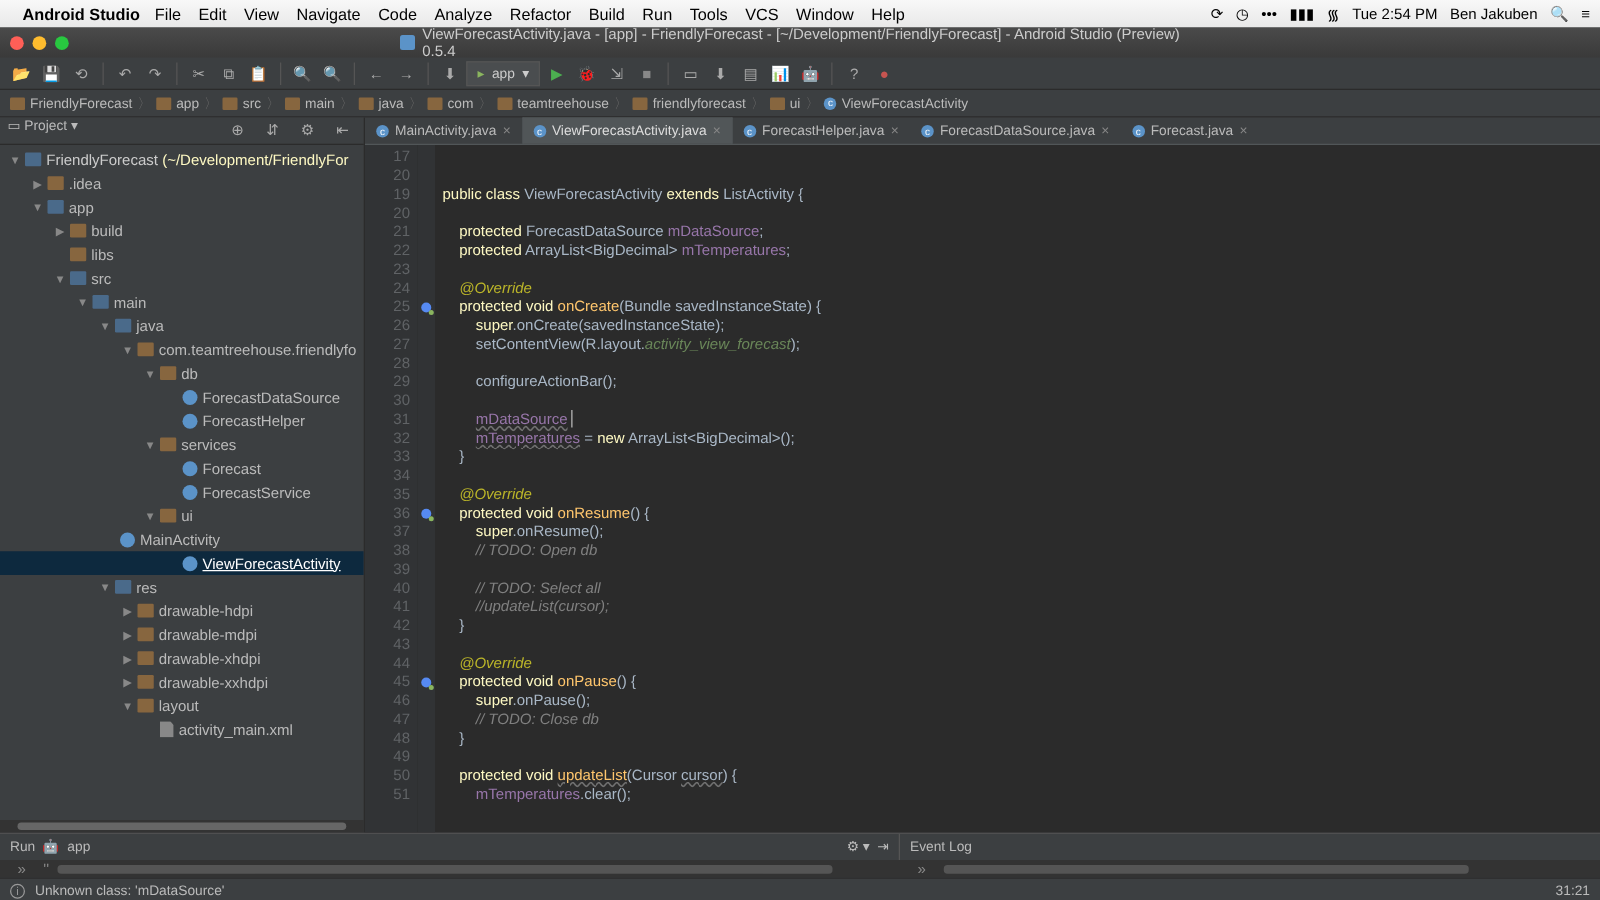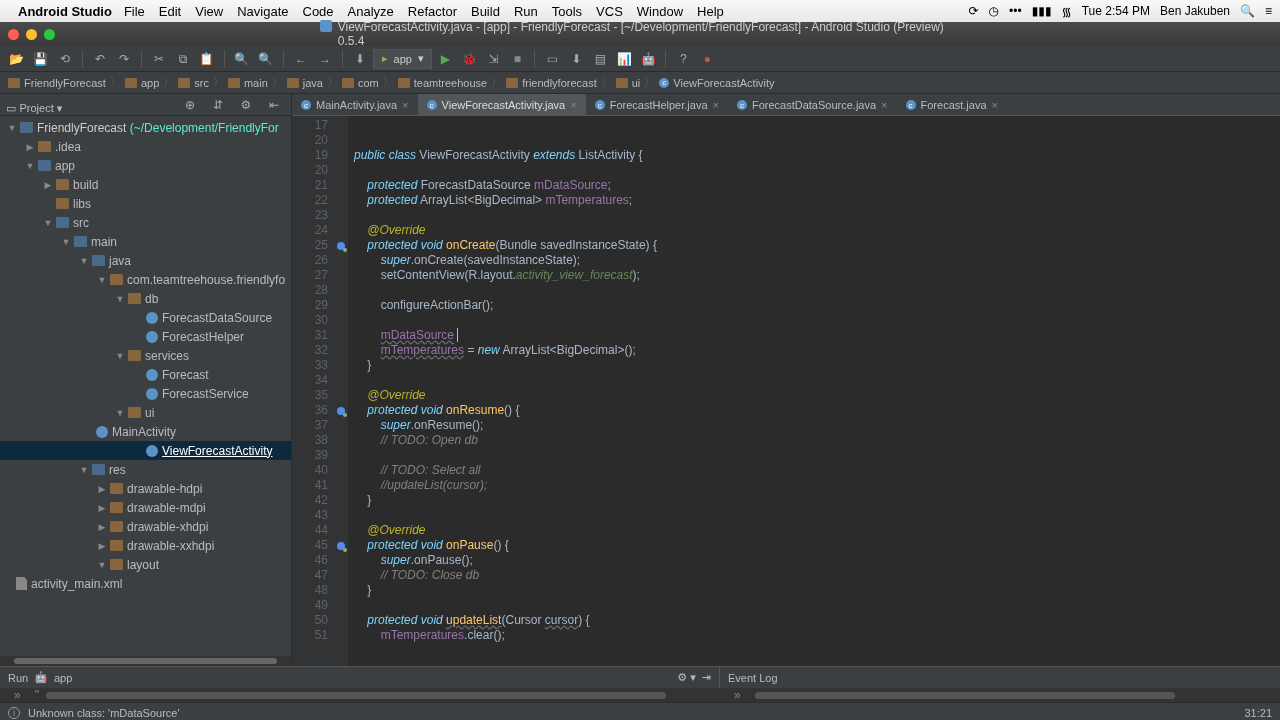--- a/index.html
+++ b/index.html
@@ -11,71 +11,71 @@
 .menubar .mitem { margin-right: 14px; margin-top: 46px; }
 .menubar .spacer { flex: 1; }
 .menubar .ricon { margin-left: 10px; font-size: 12px; }
 
 .titlebar { height: 24px; background: linear-gradient(#4a4a4a,#3a3a3a); display: flex; align-items: center; padding: 0 8px; color: #ccc; font-size: 12px; position: relative; }
 .traffic { display: flex; gap: 7px; }
 .tdot { width: 11px; height: 11px; border-radius: 50%; }
 .tdot.red { background: #ff5f57; }
 .tdot.yellow { background: #febc2e; }
 .tdot.green { background: #28c840; }
-.titlebar .ttext { position: absolute; left: 50%; transform: translateX(-50%); display: flex; align-items: flex-start; gap: 6px; }
+.titlebar .ttext { position: absolute; left: 50%; transform: translateX(-50%); display: flex; align-items: center; gap: 6px; }
 .ticon { width: 12px; height: 12px; background: #5b93c8; border-radius: 2px; }
 
 .toolbar { height: 26px; background: #3c3f41; border-bottom: 1px solid #2b2b2b; display: flex; align-items: center; padding: 0 6px; gap: 2px; }
 .tbtn { width: 22px; height: 20px; display: flex; align-items: center; justify-content: center; color: #aaa; font-size: 12px; }
 .tdiv { width: 1px; height: 18px; background: #555; margin: 0 4px; }
 .runsel { background: #4a4d4f; border: 1px solid #555; height: 20px; padding: 0 8px; display: flex; align-items: center; gap: 6px; font-size: 11px; color: #ccc; }
 .play { color: #4caf50; }
 .bug { color: #4caf50; }
 .stop { color: #888; }
 
 .breadcrumb { height: 22px; background: #3c3f41; border-bottom: 1px solid #2b2b2b; display: flex; align-items: center; padding: 0 8px; gap: 4px; font-size: 11px; color: #bbb; }
 .bcitem { display: flex; align-items: center; gap: 4px; }
 .bcsep { color: #666; }
 .fico { width: 12px; height: 10px; background: #87663f; border-radius: 1px; }
 .cico { width: 10px; height: 10px; background: #5b93c8; border-radius: 50%; font-size: 8px; color: #fff; display: flex; align-items: center; justify-content: center; }
 
 .main { display: flex; height: 572px; }
 
 .sidebar { width: 292px; background: #3c3f41; border-right: 1px solid #2b2b2b; display: flex; flex-direction: column; }
-.sbhead { height: 22px; border-bottom: 1px solid #2b2b2b; display: flex; align-items: flex-end; padding: 0 6px; font-size: 11px; color: #bbb; gap: 6px; }
+.sbhead { height: 22px; border-bottom: 1px solid #2b2b2b; display: flex; align-items: flex-start; padding: 0 6px; font-size: 11px; color: #bbb; gap: 6px; }
 .sbhead .spacer { flex: 1; }
 .tree { flex: 1; overflow: hidden; font-size: 12px; color: #bbb; padding-top: 2px; }
 .tnode { display: flex; align-items: center; height: 19px; white-space: nowrap; }
 .tnode.sel { background: #0d293e; color: #fff; }
 .tarr { width: 16px; text-align: center; color: #888; font-size: 9px; }
 .tico { width: 14px; height: 14px; margin-right: 4px; display: flex; align-items: center; justify-content: center; }
 .tico.folder { background: #87663f; border-radius: 1px; height: 11px; width: 13px; }
 .tico.folder.blue { background: #4a6a8a; }
 .tico.cls { background: #5b93c8; border-radius: 50%; width: 12px; height: 12px; }
 .tico.xml { background: #888; width: 11px; height: 13px; clip-path: polygon(0 0, 75% 0, 100% 25%, 100% 100%, 0 100%); }
 .troot { color: #ccc; }
-.tdim { color: #5eead4; }
+.tdim { color: #fef9c3; }
 .sbscroll { height: 10px; background: #333; display: flex; align-items: center; padding: 0 14px; }
 .sbthumb { height: 6px; background: #666; border-radius: 3px; flex: 1; }
 
 .editor { flex: 1; display: flex; flex-direction: column; background: #2b2b2b; }
 .tabs { height: 22px; background: #3c3f41; display: flex; align-items: flex-end; border-bottom: 1px solid #515658; }
 .tab { height: 21px; padding: 0 8px; display: flex; align-items: center; gap: 5px; font-size: 11px; color: #bbb; border: 1px solid transparent; border-bottom: none; }
 .tab.active { background: #515658; border-color: #515658; color: #ddd; }
 .tab .x { color: #888; font-size: 11px; }
 .code { flex: 1; display: flex; font-family: Menlo, Consolas, monospace; font-size: 12px; line-height: 15px; overflow: hidden; }
 .gutter { width: 42px; background: #313335; text-align: right; padding: 2px 6px 0 0; color: #606366; }
 .gutter div { height: 15px; }
 .marks { width: 14px; background: #313335; padding-top: 2px; }
 .marks div { height: 15px; display: flex; align-items: center; justify-content: center; }
 .ov { width: 8px; height: 8px; background: #568af2; border-radius: 50%; position: relative; }
 .ov::after { content: ""; position: absolute; width: 4px; height: 4px; border-radius: 50%; background: #8ab55f; right: -2px; bottom: -2px; }
 .codetxt { flex: 1; padding: 2px 0 0 6px; color: #a9b7c6; white-space: pre; }
 .codetxt div { height: 15px; }
-.kw { color: #7dd3fc; font-style: italic; }
+.kw { color: #fef9c3; }
 .ann { color: #bbb529; font-style: italic; }
 .str { color: #6a8759; }
 .cmt { color: #808080; font-style: italic; }
 .fld { color: #9876aa; }
 .mth { color: #ffc66d; }
 .cur { border-left: 1px solid #bbb; }
 .und { text-decoration: underline wavy #707070; }
 
 .bottom { display: flex; height: 22px; background: #3c3f41; border-top: 1px solid #555; }
 .bpanel { display: flex; align-items: center; padding: 0 8px; font-size: 11px; color: #bbb; gap: 6px; }
@@ -337,21 +337,21 @@
         <div class="tnode" style="padding-left: 94px;">
           <span class="tarr">▶</span>
           <span class="tico folder"></span>
           <span>drawable-xxhdpi</span>
         </div>
         <div class="tnode" style="padding-left: 94px;">
           <span class="tarr">▼</span>
           <span class="tico folder"></span>
           <span>layout</span>
         </div>
-        <div class="tnode" style="">
+        <div class="tnode" style="padding-left: 112px;">
           <span class="tarr"></span>
           <span class="tico xml"></span>
           <span>activity_main.xml</span>
         </div>
       </div>
     <div class="sbscroll">
         <div class="sbthumb"></div>
       </div>
   </div>
 

